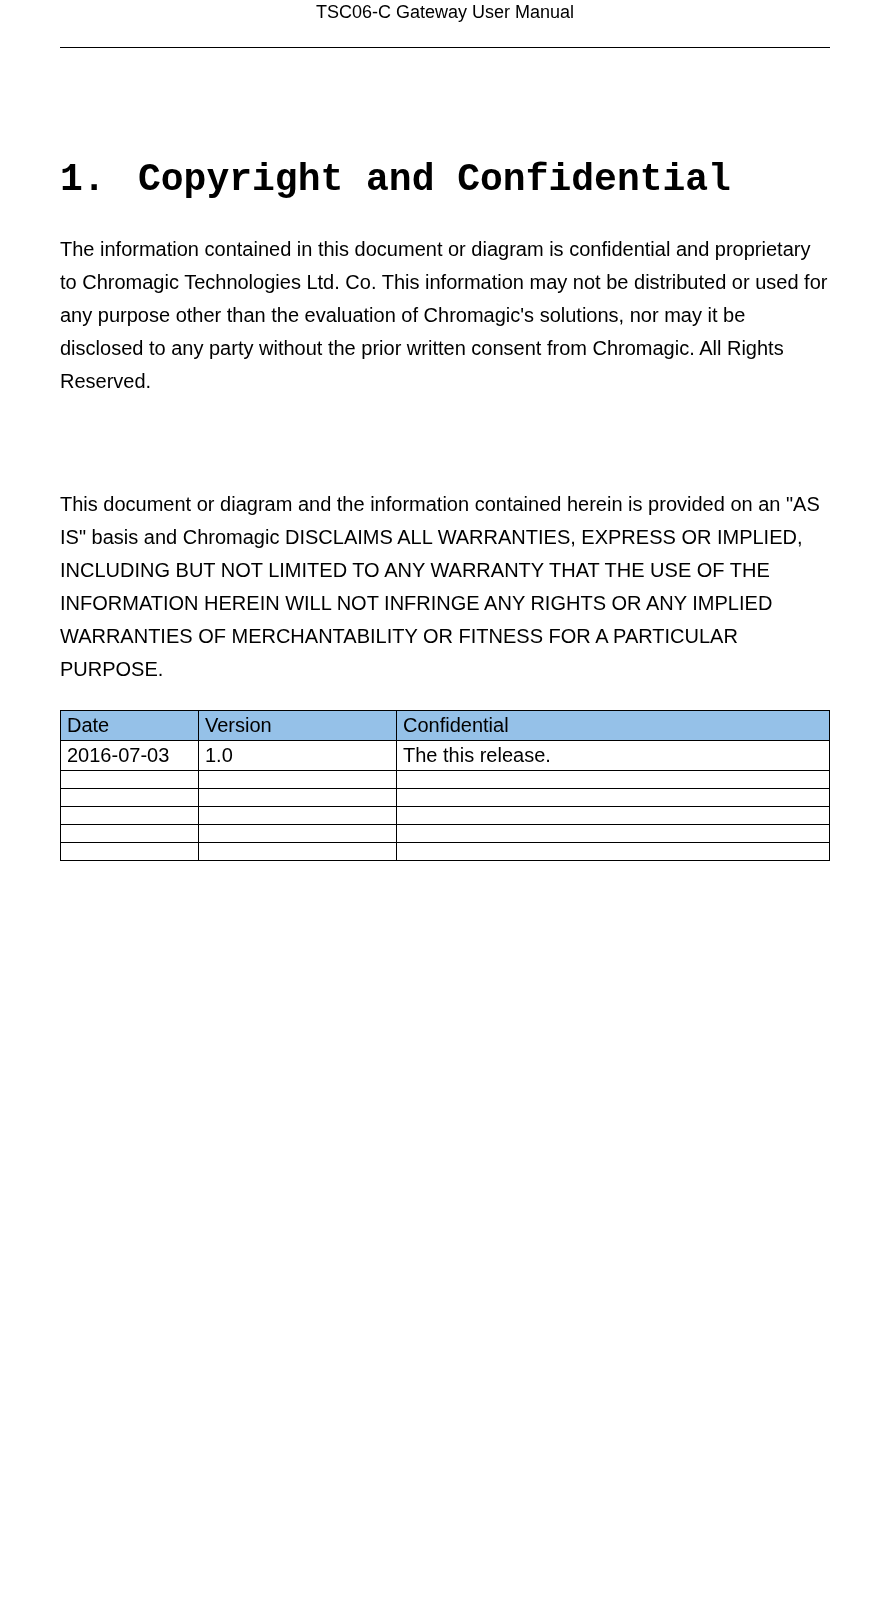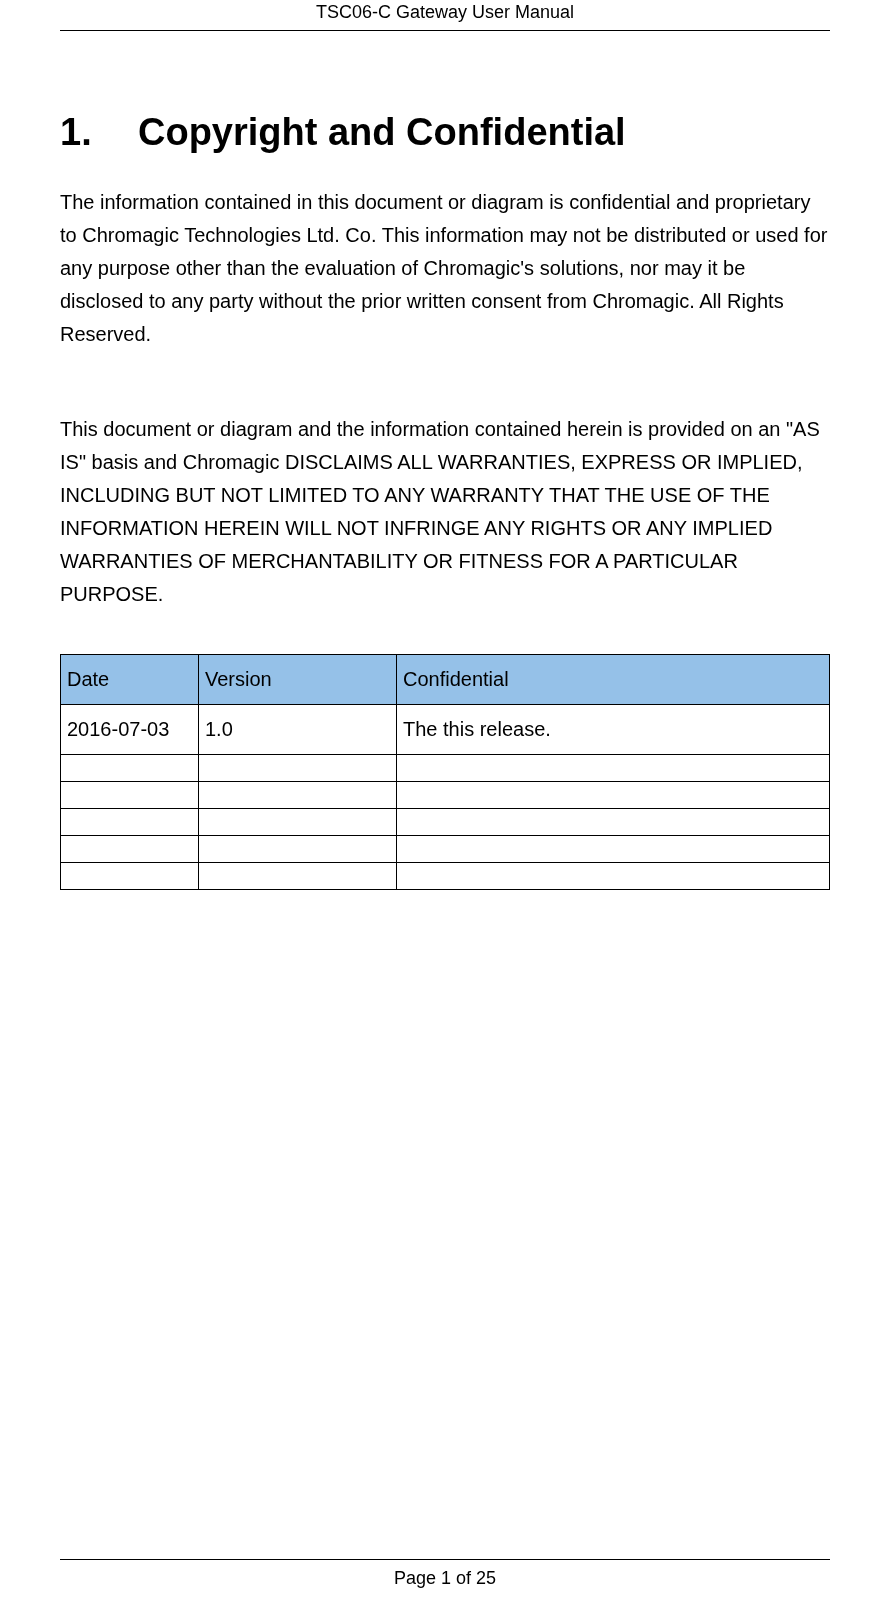--- a/index.html
+++ b/index.html
@@ -16,62 +16,62 @@
     }
     .page {
       padding: 0 60px;
       min-height: 1601px;
       position: relative;
     }
     .header {
       text-align: center;
       font-size: 18px;
       padding-top: 2px;
-      padding-bottom: 7px;
+      padding-bottom: 24px;
       border-bottom: 1.5px solid #000;
-      margin-bottom: 80px;
+      margin-bottom: 110px;
     }
     h1 {
       font-size: 38px;
       font-weight: bold;
       margin-bottom: 32px;
-      font-family: Liberation Sans, sans-serif;
+      font-family: Liberation Mono, monospace;
     }
     .h1-num {
       display: inline-block;
       width: 78px;
     }
     p.body {
       font-size: 20px;
       line-height: 1.65;
       margin-bottom: 48px;
       font-family: Tahoma, Verdana, Arial, sans-serif;
     }
     p.body.tall {
-      margin-bottom: 62px;
+      margin-bottom: 90px;
     }
     p.body.short {
-      margin-bottom: 43px;
+      margin-bottom: 24px;
     }
     h1.sec2 {
       margin-bottom: 32px;
     }
     h1.sec3 {
       margin-bottom: 22px;
     }
     table {
       width: 100%;
       border-collapse: collapse;
       table-layout: fixed;
     }
     table col.c1 { width: 138px; }
     table col.c2 { width: 198px; }
     th, td {
       border: 1px solid #000;
-      padding: 13px 6px;
+      padding: 3px 6px;
       font-size: 20px;
       text-align: left;
       font-weight: normal;
       height: 18px;
       font-family: Tahoma, Verdana, sans-serif;
     }
     th {
       background: #95c1e8;
     }
     .footer {
@@ -141,16 +141,13 @@
         <td></td>
       </tr>
       <tr>
         <td></td>
         <td></td>
         <td></td>
       </tr>
     </tbody>
   </table>
 
-  <div class="footer">
-    <span>Page 1 of 25</span>
-  </div>
 </div>
 
 </body></html>

